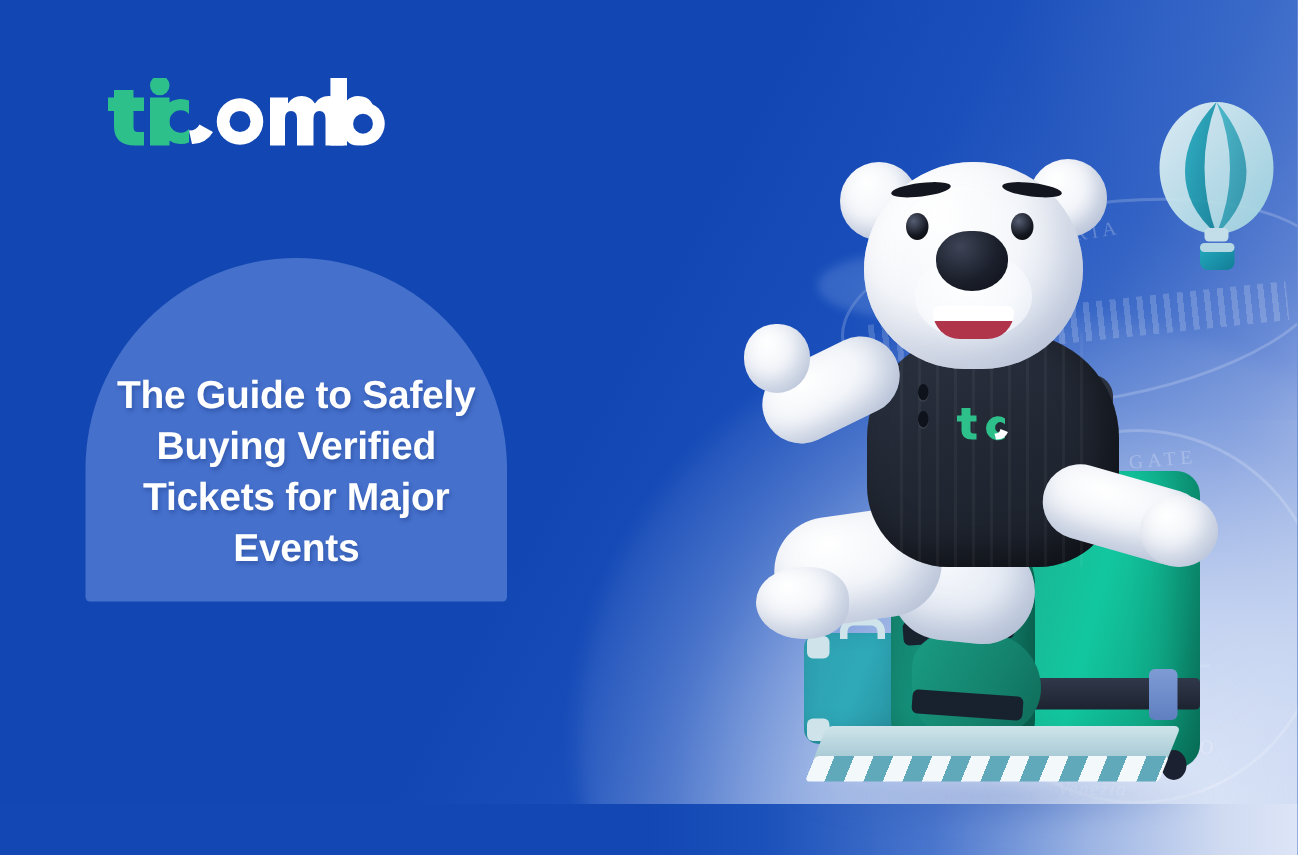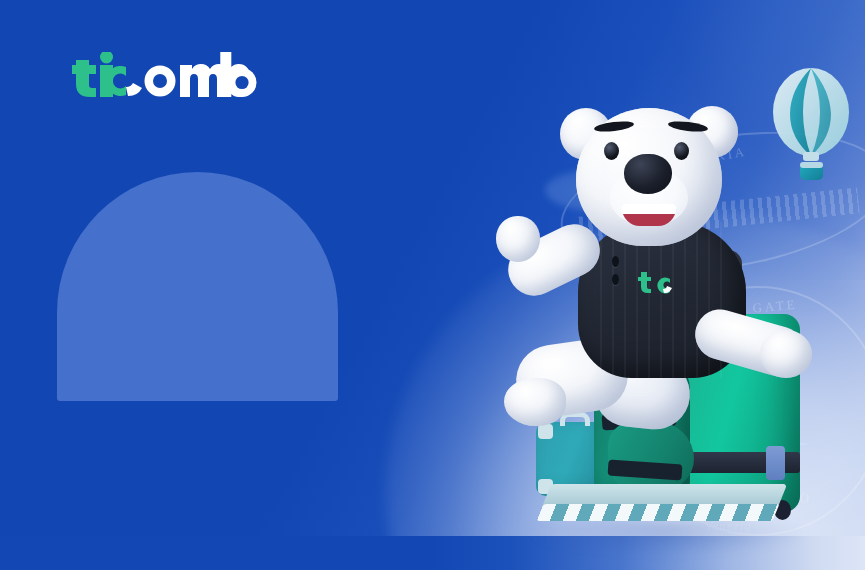--- a/index.html
+++ b/index.html
@@ -415,20 +415,21 @@
 
     <path d="M108 13 L120 13 L120 17 Q123 12 129 12 Q135 12 138 17 Q141 12 147 12 Q157 12 157 25 L157 45 L145 45 L145 27 Q145 22 141 22 Q137 22 137 27 L137 45 L126 45 L126 27 Q126 22 122 22 Q118 22 118 27 L118 45 L108 45 Z" fill="#ffffff"></path>
 
     <path d="M159 0 L171 0 L171 15 Q174 12 179 12 Q192 12 192 29 Q192 45 179 45 Q174 45 171 42 L171 45 L159 45 Z M175 22 Q170 22 170 29 Q170 36 175 36 Q180 36 180 29 Q180 22 175 22 Z" fill="#ffffff" transform="translate(2,0) scale(0.92,1)"></path>
 
     <circle cx="168" cy="30.5" r="14.5" fill="#ffffff" transform="translate(2,0)"></circle>
     <circle cx="168" cy="30.5" r="6.6" fill="#1348b4" transform="translate(2,0)"></circle>
   </svg>
 
   <div id="arch-card"></div>
+  <div id="title">The Guide to Safely Buying Verified Tickets for Major Events</div>
 
   <div id="mascot-scene">
 
     <svg class="sc" id="balloon" viewBox="0 0 82 120">
       <defs>
         <linearGradient id="bl1" x1="0" y1="0" x2="1" y2="1">
           <stop offset="0%" stop-color="#eaf6f8"></stop>
             <stop offset="100%" stop-color="#9fd4de"></stop>
         </linearGradient>
         <linearGradient id="bl2" x1="0" y1="0" x2="1" y2="1">

